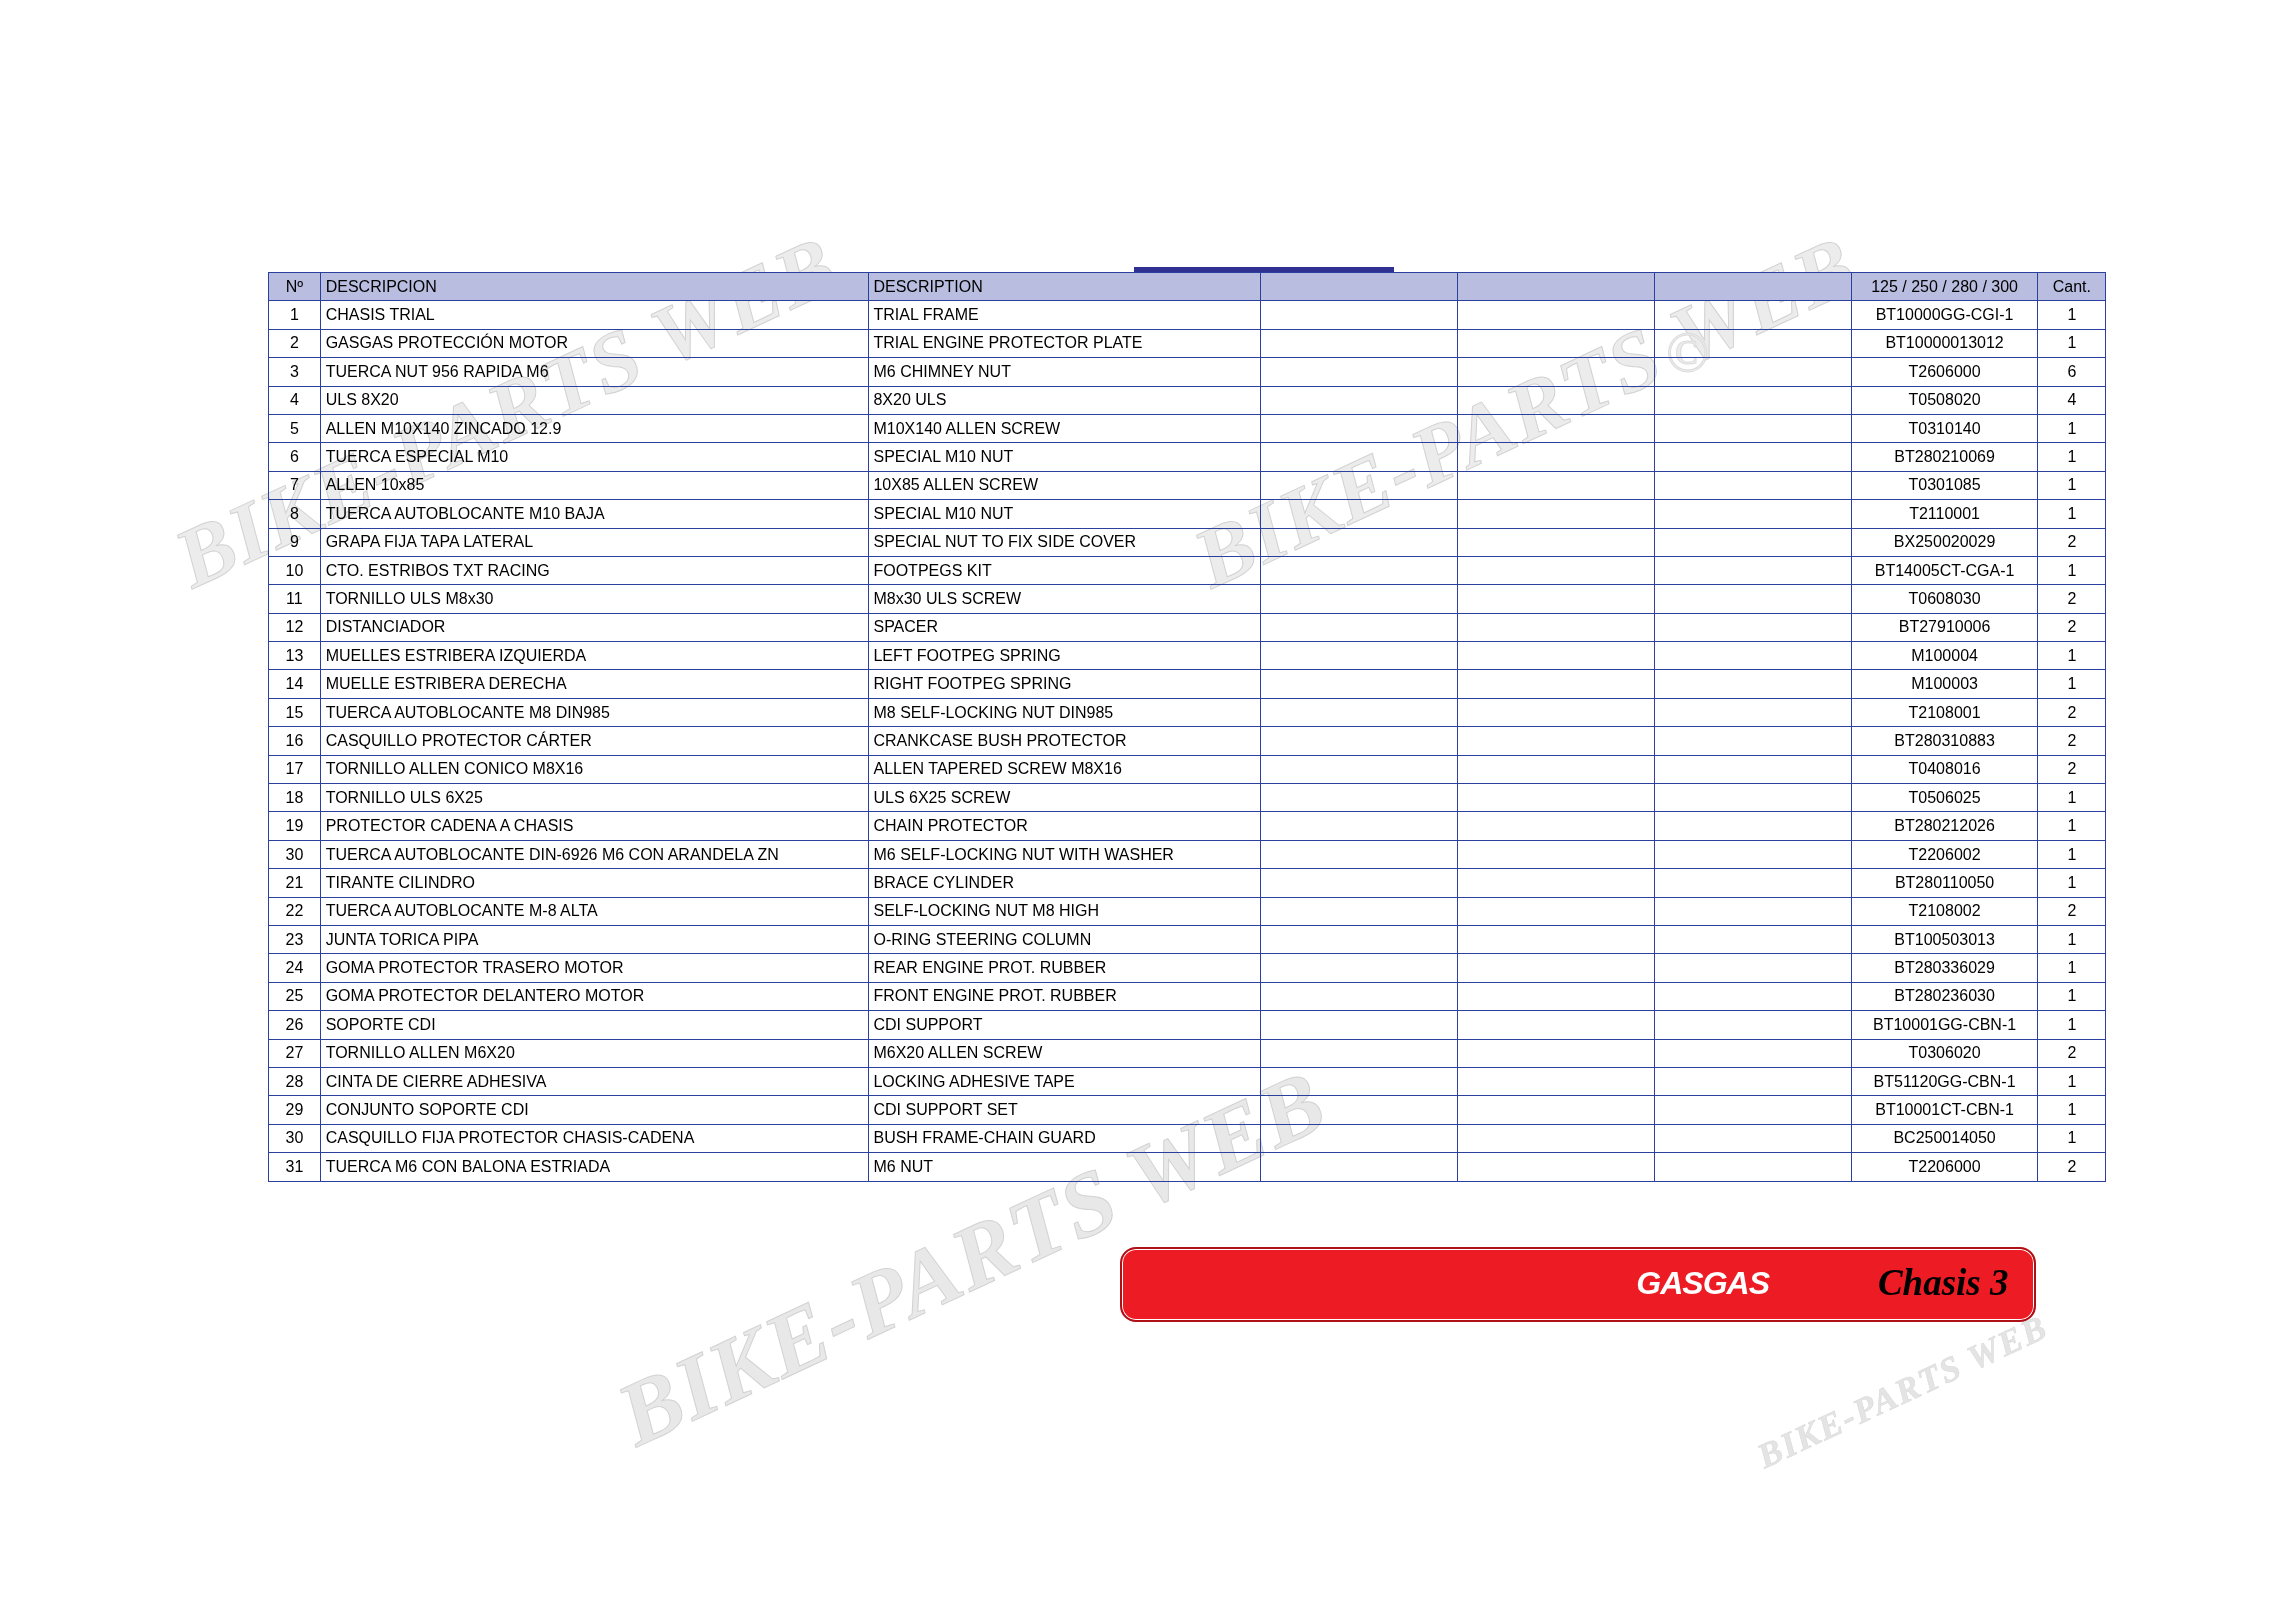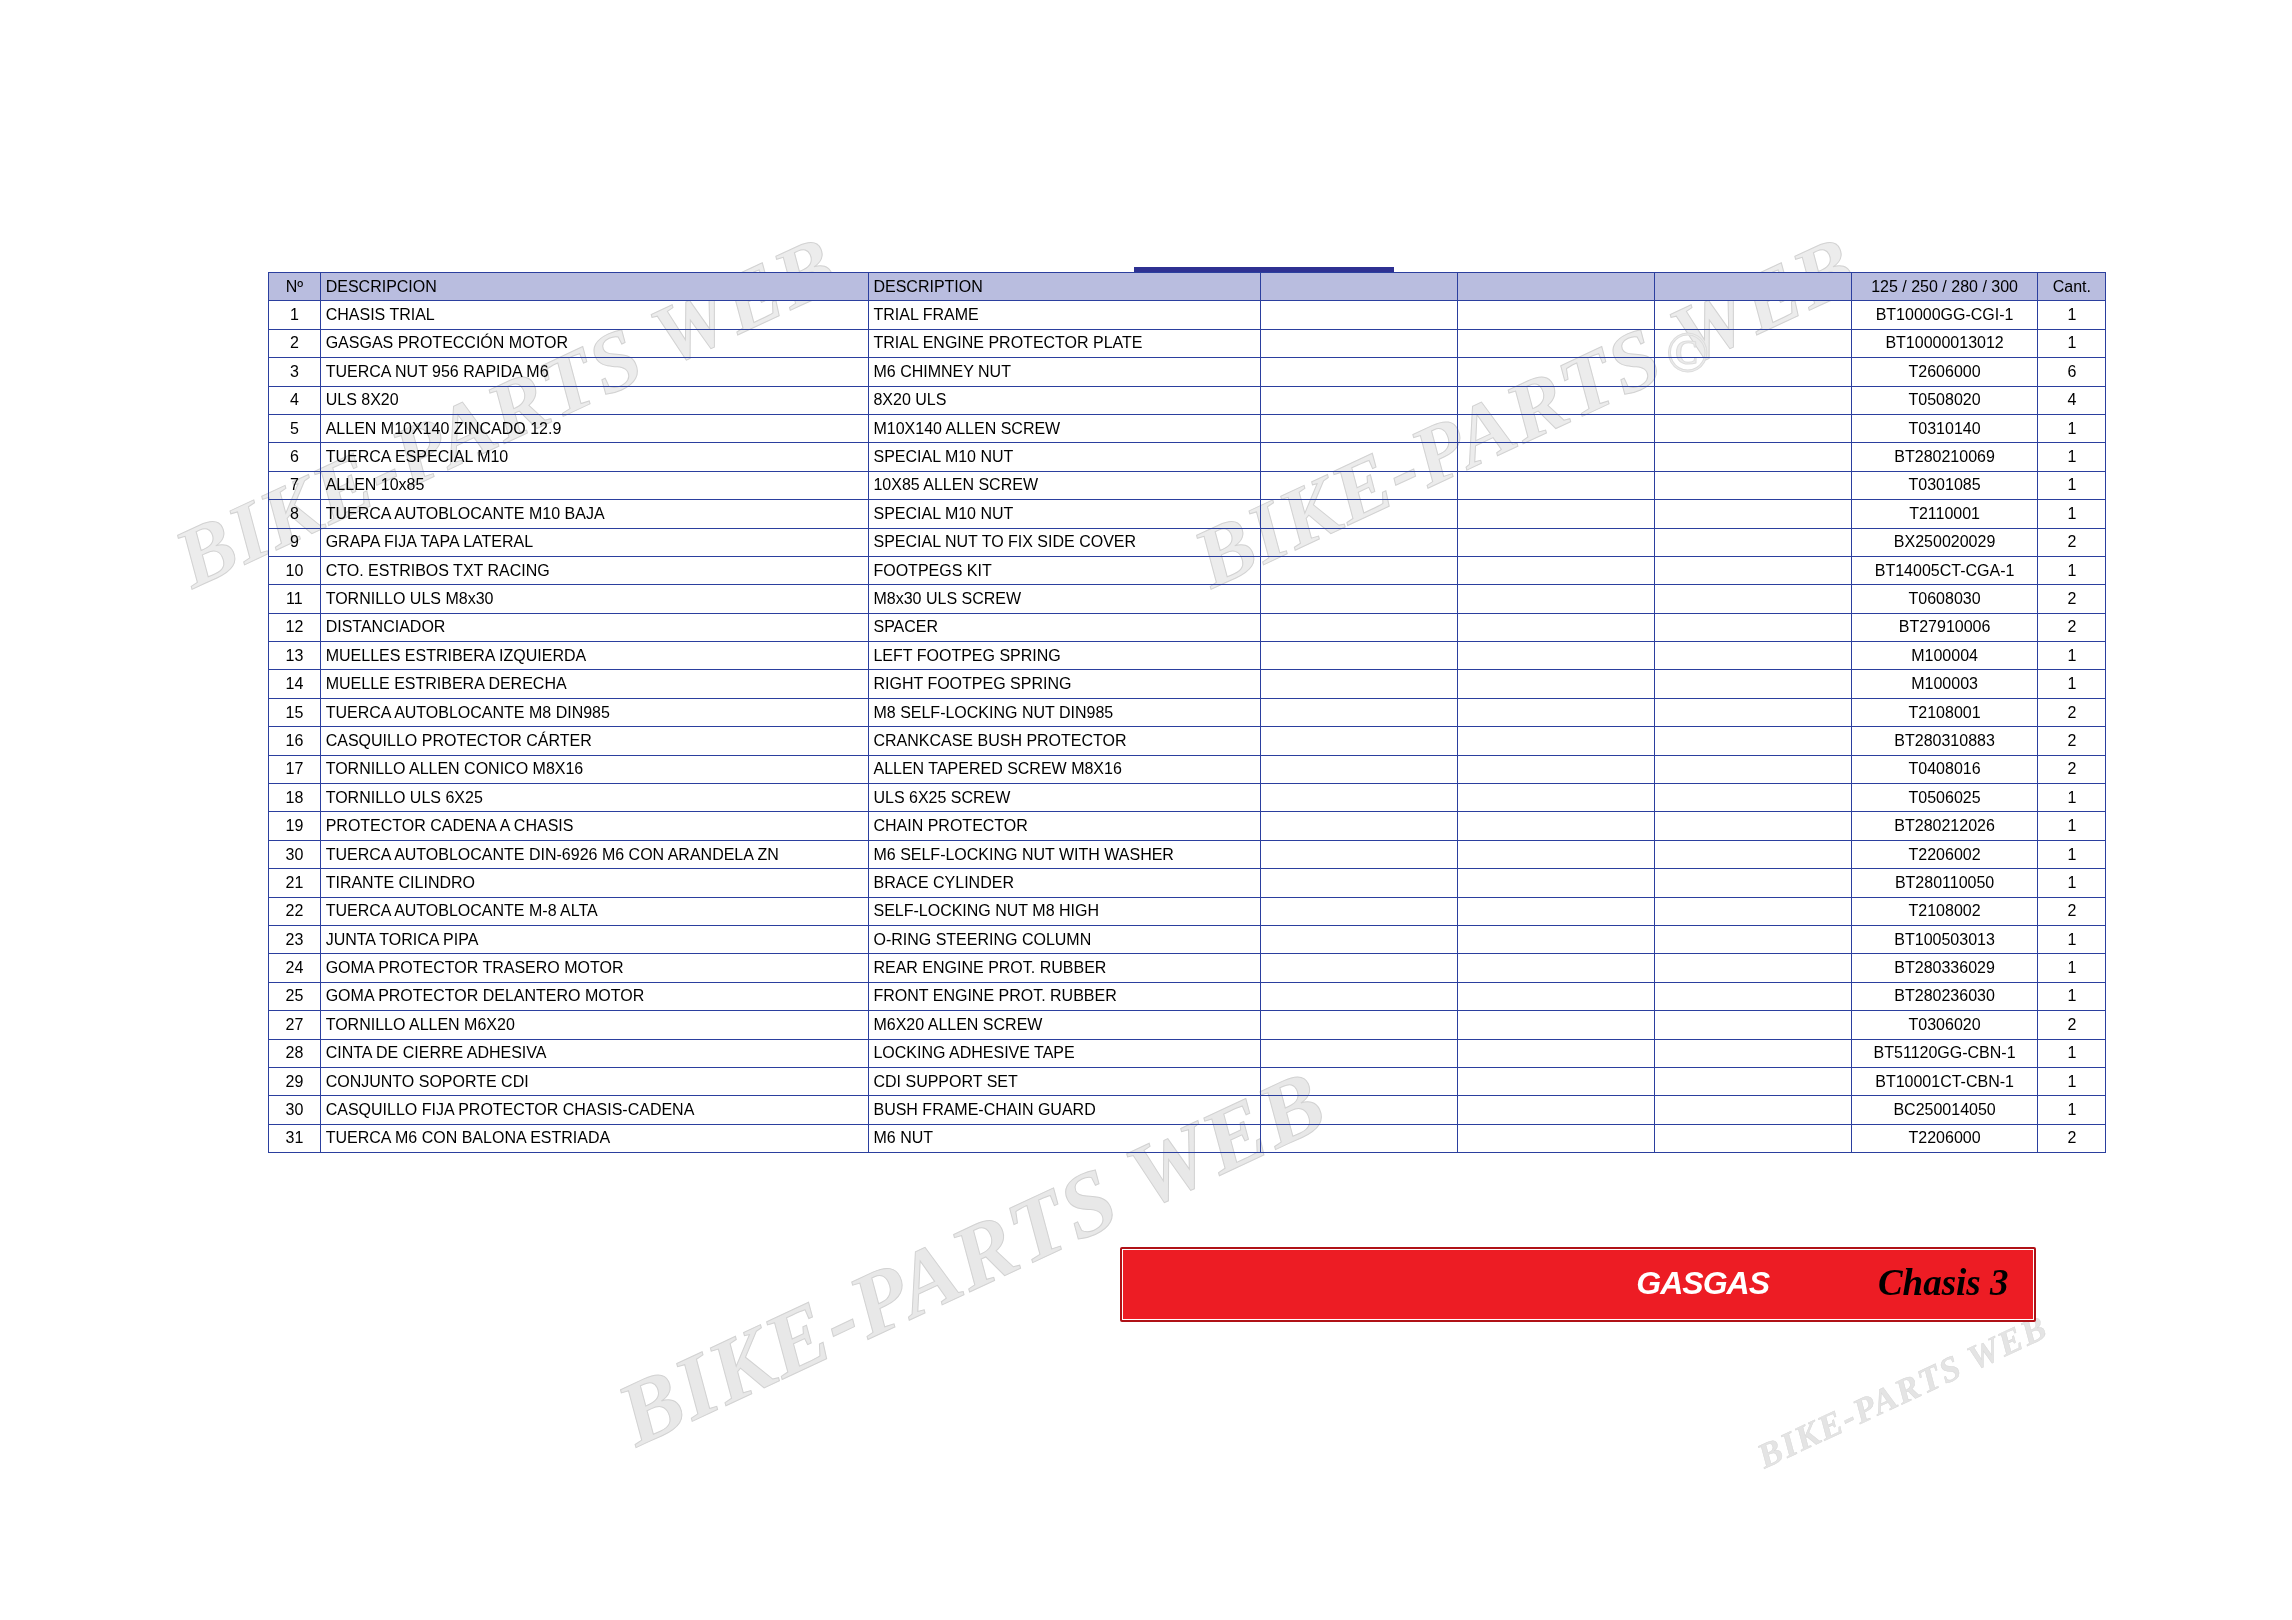--- a/index.html
+++ b/index.html
@@ -122,21 +122,21 @@
 
   
   .banner {
     position: absolute;
     left: 1120px;
     top: 1247px;
     width: 912px;
     height: 71px;
     background: #ed1c24;
     border: 2.9px solid #b01117;
-    border-radius: 2px;
+    border-radius: 16px;
     box-shadow: 0 0 0 1px #ffffff inset;
   }
   .banner-inner {
     position: relative;
     width: 100%;
     height: 100%;
   }
   .brand {
     position: absolute;
     right: 265px;
@@ -429,20 +429,30 @@
           <td class="c-num">25</td>
           <td class="c-desc">GOMA PROTECTOR DELANTERO MOTOR</td>
           <td class="c-descr">FRONT ENGINE PROT. RUBBER</td>
           <td class="c-e1"></td>
           <td class="c-e2"></td>
           <td class="c-e3"></td>
           <td class="c-ref">BT280236030</td>
           <td class="c-cant">1</td>
         </tr>
         <tr>
+          <td class="c-num">26</td>
+          <td class="c-desc">SOPORTE CDI</td>
+          <td class="c-descr">CDI SUPPORT</td>
+          <td class="c-e1"></td>
+          <td class="c-e2"></td>
+          <td class="c-e3"></td>
+          <td class="c-ref">BT10001GG-CBN-1</td>
+          <td class="c-cant">1</td>
+        </tr>
+        <tr>
           <td class="c-num">27</td>
           <td class="c-desc">TORNILLO ALLEN M6X20</td>
           <td class="c-descr">M6X20 ALLEN SCREW</td>
           <td class="c-e1"></td>
           <td class="c-e2"></td>
           <td class="c-e3"></td>
           <td class="c-ref">T0306020</td>
           <td class="c-cant">2</td>
         </tr>
         <tr>

